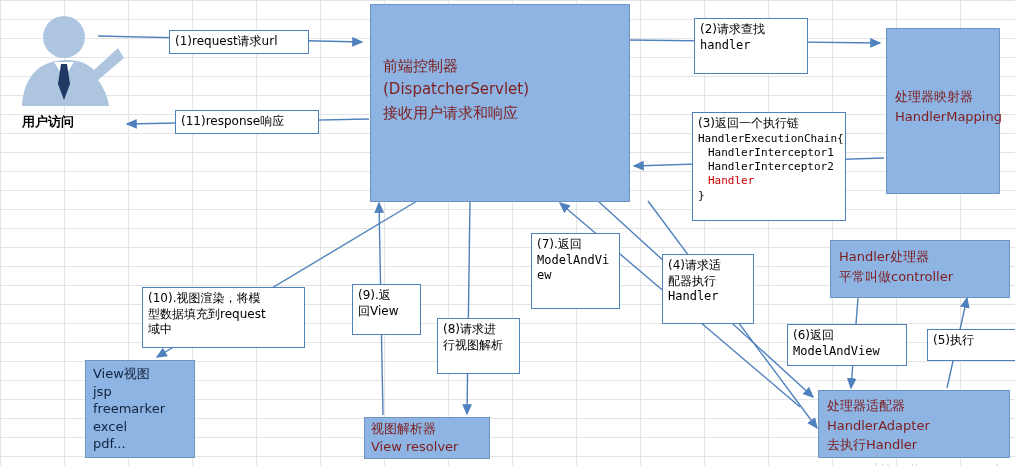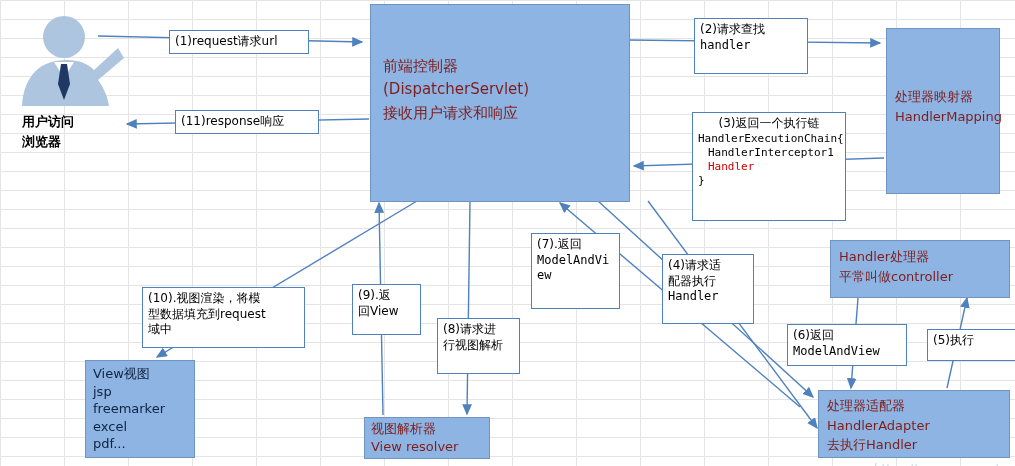--- a/index.html
+++ b/index.html
@@ -51,21 +51,20 @@
 
   <div class="abs" style="left:14px;top:12px;width:110px;height:150px;">
     <svg width="110" height="96" viewBox="0 0 110 96">
       <path d="M8,94 C10,62 28,48 52,48 C66,48 74,52 80,58 L104,36 L110,46 L84,68 C90,76 94,86 95,94 Z" fill="#adc5df"></path>
       <circle cx="50" cy="25" r="21" fill="#adc5df"></circle>
       <path d="M40,50 L50,66 L60,50 Z" fill="#ffffff"></path>
       <path d="M47,52 L53,52 L56,72 L50,88 L44,72 Z" fill="#1f3864"></path>
     </svg>
     <div class="user-label" style="padding-left:8px;">
       <div>用户访问</div>
-      <div>浏览器</div>
     </div>
   </div>
 
   <div class="abs node" style="left:370px;top:4px;width:258px;height:196px;">
     <div style="padding:50px 0 0 12px;font-size:15px;line-height:1.55;">
       <div>前端控制器</div>
       <div>(DispatcherServlet)</div>
       <div>接收用户请求和响应</div>
     </div>
   </div>
@@ -112,23 +111,24 @@
   <div class="abs label-box" style="left:169px;top:30px;width:128px;">
     <span>(1)request请求url</span>
   </div>
 
   <div class="abs label-box" style="left:694px;top:18px;width:102px;height:48px;">
     <div>(2)请求查找</div>
     <div class="mono">handler</div>
   </div>
 
   <div class="abs label-box" style="left:692px;top:112px;width:142px;height:101px;font-size:11px;">
-    <div style="font-size:12px;text-align:center;">(3)返回一个执行链</div>
+    <div style="font-size:12px;">(3)返回一个执行链</div>
     <div class="mono">HandlerExecutionChain{</div>
     <div class="mono indent">HandlerInterceptor1</div>
+    <div class="mono indent">HandlerInterceptor2</div>
     <div class="mono indent red">Handler</div>
     <div class="mono">}</div>
   </div>
 
   <div class="abs label-box" style="left:662px;top:254px;width:80px;height:62px;">
     <div>(4)请求适</div>
     <div>配器执行</div>
     <div class="mono">Handler</div>
   </div>
 

